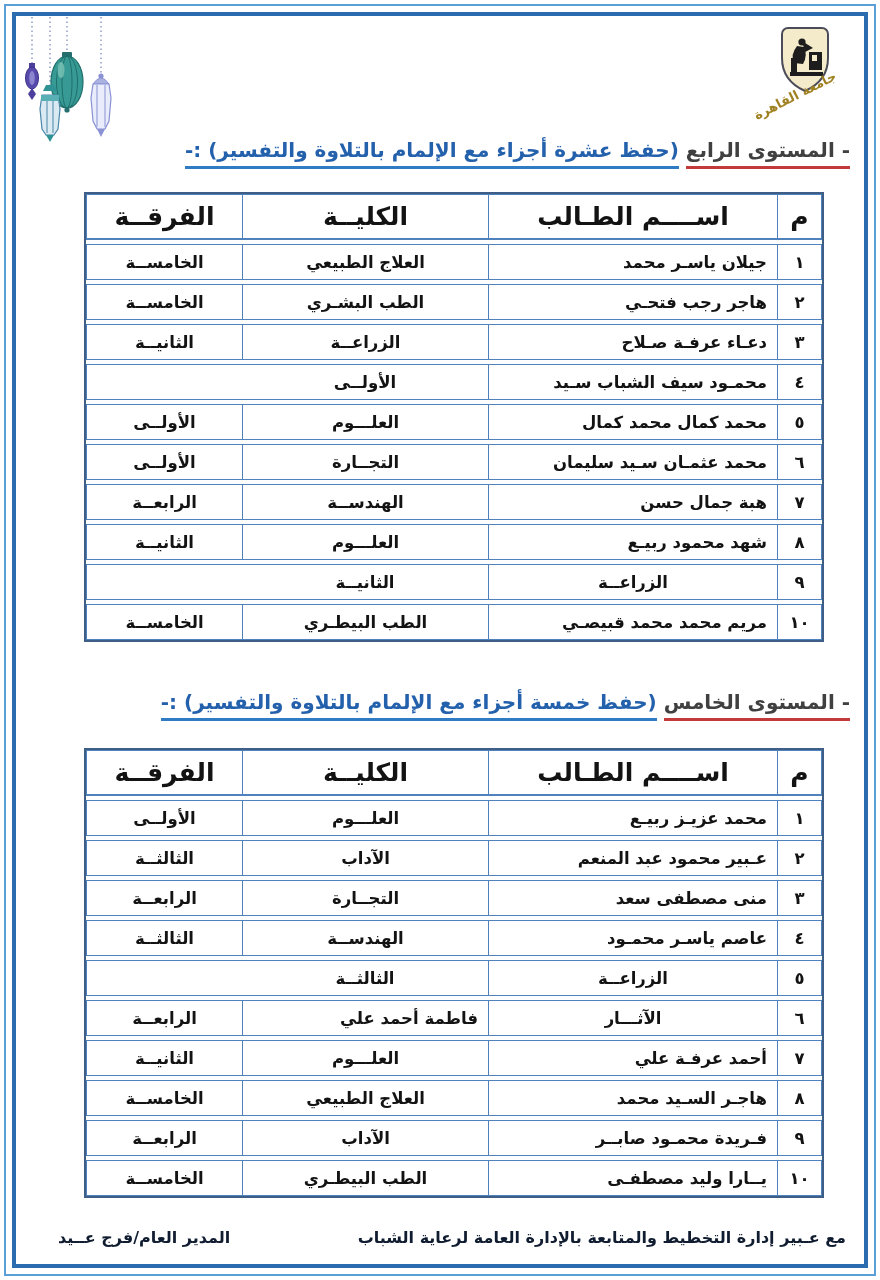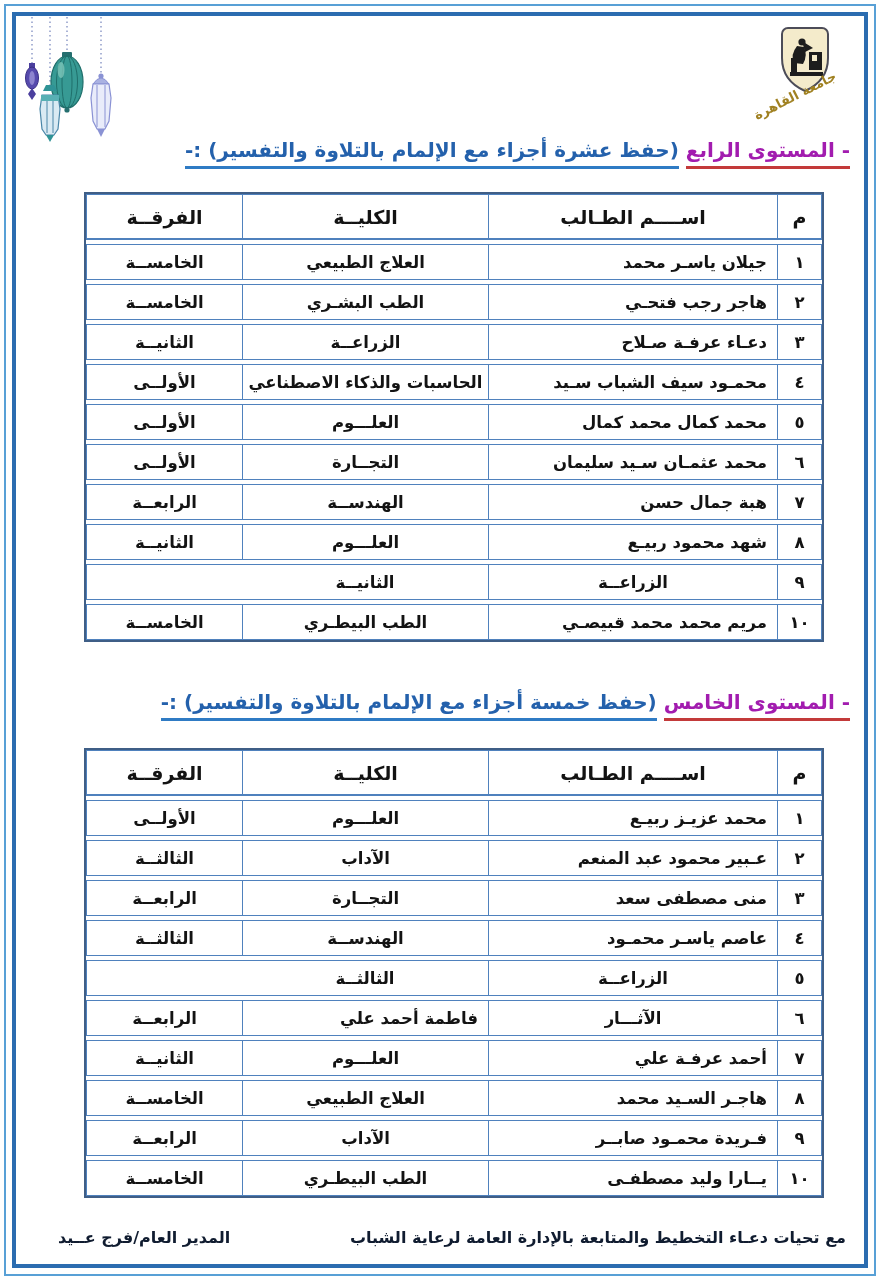--- a/index.html
+++ b/index.html
@@ -25,38 +25,38 @@
     text-align: center; direction: rtl; white-space: nowrap;
   }
 
   
   .title {
     position: absolute; right: 30px; left: 30px;
     direction: rtl; text-align: right;
     font-weight: bold; font-size: 20px; white-space: nowrap;
   }
   .title .seg { display: inline-block; padding-bottom: 4px; }
-  .title .red  { color: #a21caf; border-bottom: 3px solid #c33a3a; }
+  .title .red  { color: #404040; border-bottom: 3px solid #c33a3a; }
   .title .blue { color: #2461ac; border-bottom: 3px solid #2f7bc4; text-align: right; }
 
   
   .tbl {
     position: absolute; left: 84px; right: 56px;
     border: 2px solid #3f5e86; background: #ffffff;
   }
   .trow {
     display: grid;
     grid-template-columns: 44px 289px 246px 1fr;
     direction: rtl;
     border: 1.5px solid #4f81bd;
     height: 36px;
   }
   .trow + .trow, .tbl template + .trow { margin-top: 4px; }
   .trow.head { height: 46px; border-bottom-width: 2.5px; }
-  .trow.head .cell { font-size: 19px; }
+  .trow.head .cell { font-size: 25px; }
   .cell {
     display: flex; align-items: center; justify-content: center;
     font-weight: bold; color: #131313; font-size: 16.5px;
     white-space: nowrap; overflow: hidden;
   }
   .cell:not(:last-child) { border-inline-end: 1.5px solid #4f81bd; }
   .trow:not(.head) .name { justify-content: flex-start; padding-inline-start: 10px; }
 
   
   .footer {
@@ -150,21 +150,20 @@
     <div class="trow">
       <div class="cell num">٣</div>
       <div class="cell name">دعـاء عرفـة صـلاح</div>
       <div class="cell">الزراعــة</div>
       <div class="cell">الثانيــة</div>
     </div>
 
     <div class="trow">
       <div class="cell num">٤</div>
       <div class="cell name">محمـود سيف الشباب سـيد</div>
-      <div class="cell">الحاسبات والذكاء الاصطناعي</div>
       <div class="cell">الأولــى</div>
     </div>
 
     <div class="trow">
       <div class="cell num">٥</div>
       <div class="cell name">محمد كمال محمد كمال</div>
       <div class="cell">العلـــوم</div>
       <div class="cell">الأولــى</div>
     </div>
 
@@ -280,15 +279,15 @@
 
     <div class="trow">
       <div class="cell num">١٠</div>
       <div class="cell name">يــارا وليد مصطفـى</div>
       <div class="cell">الطب البيطـري</div>
       <div class="cell">الخامســة</div>
     </div>
   </div>
 
 <div class="footer">
-  <span>مع تحيات دعـاء التخطيط والمتابعة بالإدارة العامة لرعاية الشباب</span>
+  <span>مع عـبير إدارة التخطيط والمتابعة بالإدارة العامة لرعاية الشباب</span>
   <span>المدير العام/فرج عــيد</span>
 </div>
 
 </body></html>

